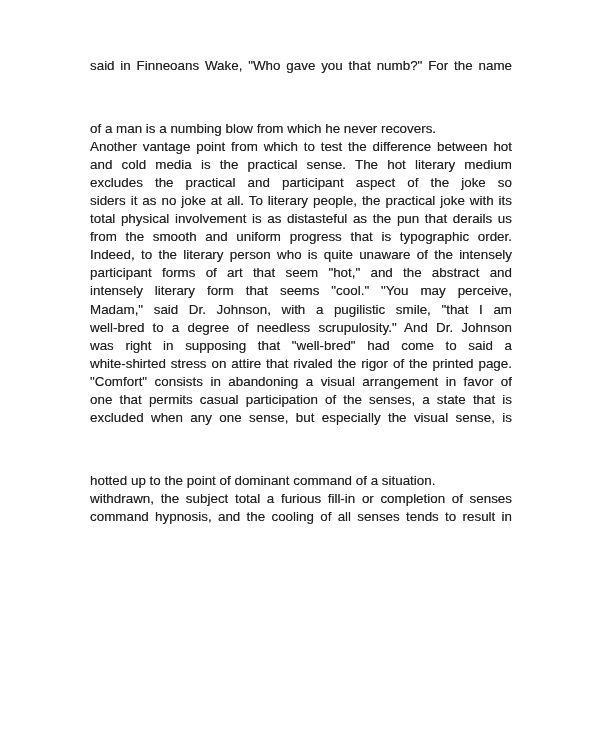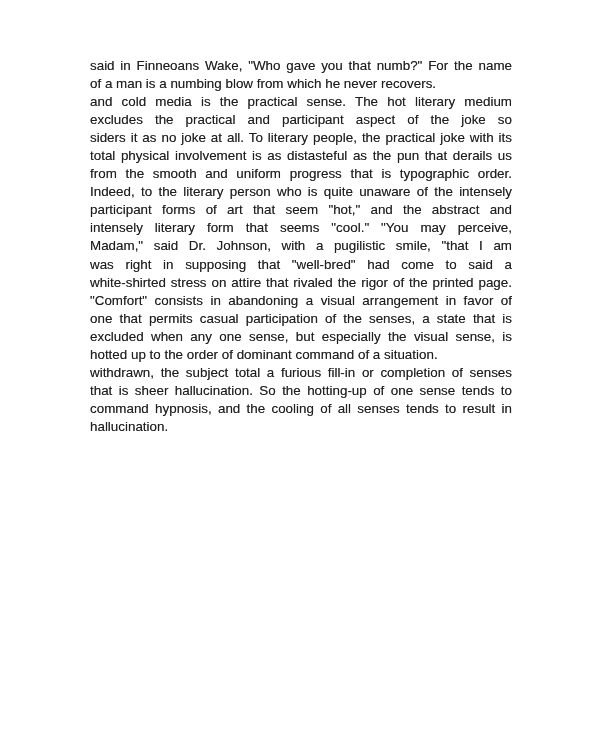--- a/index.html
+++ b/index.html
@@ -38,42 +38,43 @@
     height: 18.05px;
     overflow: hidden;
     text-align: justify;
     text-align-last: justify;
     white-space: normal;
     word-spacing: normal;
   }
   .doc-line.para-end {
     text-align: left;
     text-align-last: left;
+    margin-top: 45px;
   }
 </style>
 </head>
 <body>
 
 <div class="page">
   <div class="text-block" id="text-block" style="color: rgb(31, 31, 31);">
       <div class="doc-line">said in Finneoans Wake, "Who gave you that numb?" For the name</div>
       <div class="doc-line para-end">of a man is a numbing blow from which he never recovers.</div>
+      <div class="doc-line">Another vantage point from which to test the difference between hot</div>
       <div class="doc-line">and cold media is the practical sense. The hot literary medium</div>
       <div class="doc-line">excludes the practical and participant aspect of the joke so</div>
       <div class="doc-line">siders it as no joke at all. To literary people, the practical joke with its</div>
       <div class="doc-line">total physical involvement is as distasteful as the pun that derails us</div>
       <div class="doc-line">from the smooth and uniform progress that is typographic order.</div>
       <div class="doc-line">Indeed, to the literary person who is quite unaware of the intensely</div>
       <div class="doc-line">participant forms of art that seem "hot," and the abstract and</div>
       <div class="doc-line">intensely literary form that seems "cool." "You may perceive,</div>
       <div class="doc-line">Madam," said Dr. Johnson, with a pugilistic smile, "that I am</div>
+      <div class="doc-line">well-bred to a degree of needless scrupulosity." And Dr. Johnson</div>
       <div class="doc-line">was right in supposing that "well-bred" had come to said a</div>
       <div class="doc-line">white-shirted stress on attire that rivaled the rigor of the printed page.</div>
       <div class="doc-line">"Comfort" consists in abandoning a visual arrangement in favor of</div>
       <div class="doc-line">one that permits casual participation of the senses, a state that is</div>
       <div class="doc-line">excluded when any one sense, but especially the visual sense, is</div>
-      <div class="doc-line para-end">hotted up to the order of dominant command of a situation.</div>
+      <div class="doc-line para-end">hotted up to the point of dominant command of a situation.</div>
       <div class="doc-line">withdrawn, the subject total a furious fill-in or completion of senses</div>
-      <div class="doc-line">that is sheer hallucination. So the hotting-up of one sense tends to</div>
       <div class="doc-line">command hypnosis, and the cooling of all senses tends to result in</div>
-      <div class="doc-line para-end">hallucination.</div>
     </div>
 </div>
 
 </body></html>

